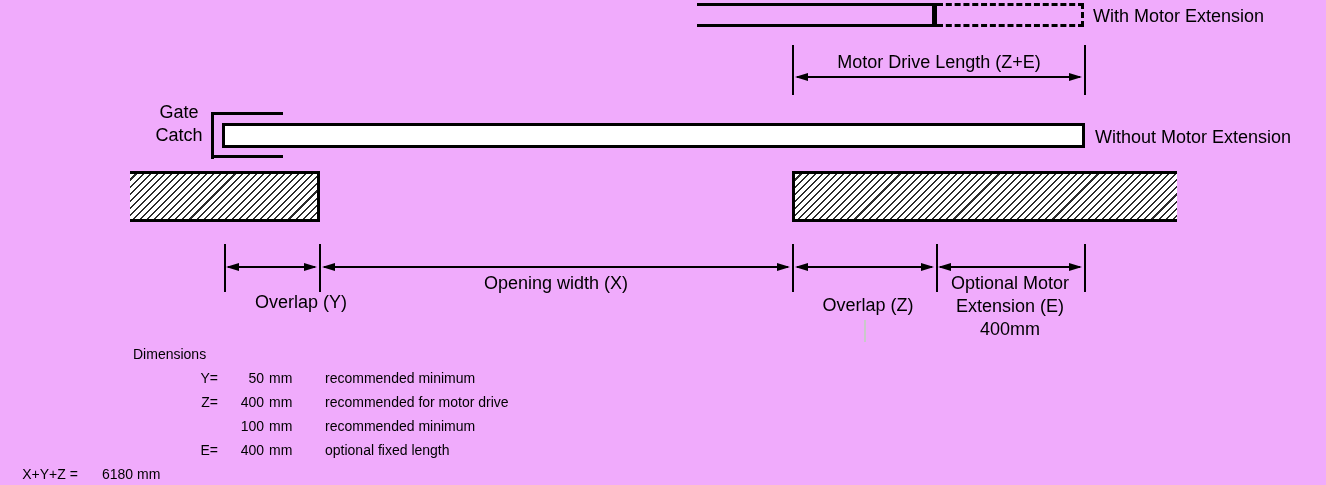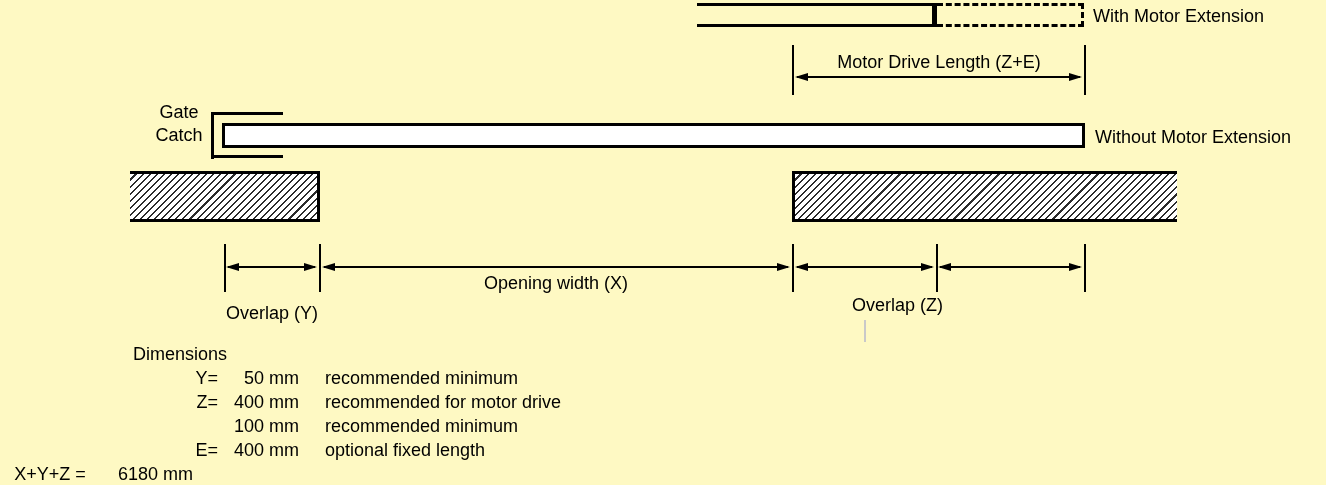--- a/index.html
+++ b/index.html
@@ -1,17 +1,17 @@
 <!DOCTYPE html>
 <html><head>
 <meta charset="utf-8">
 <style>
   html,body{margin:0;padding:0;background:#fff;}
   .canvas{
-    position:relative;width:1326px;height:485px;background:#fef9c3;
+    position:relative;width:1326px;height:485px;background:#f0abfc;
     font-family:"Liberation Sans", sans-serif;color:#000;overflow:hidden;
   }
   
   .bar-solid-top{
     position:absolute;left:697px;top:3px;width:240px;height:24px;box-sizing:border-box;
     border-top:3px solid #000;border-bottom:3px solid #000;border-right:5px solid #000;
   }
   .bar-dashed{
     position:absolute;left:937px;top:3px;width:147px;height:24px;box-sizing:border-box;
     border-top:3px dashed #000;border-bottom:3px dashed #000;border-right:3px dashed #000;
@@ -35,29 +35,29 @@
   .dim{position:absolute;height:0;}
   .dim .line{position:absolute;left:2px;right:2px;top:-1px;border-top:2px solid #000;}
   .dim .ah{position:absolute;width:0;height:0;border-top:4px solid transparent;border-bottom:4px solid transparent;top:-4px;}
   .dim .ah.l{left:0;border-right:13px solid #000;}
   .dim .ah.r{right:0;border-left:13px solid #000;}
   
   .lbl{position:absolute;font-size:18px;line-height:23px;white-space:nowrap;}
   .lbl.center{text-align:center;}
   .artifact{position:absolute;background:#c9c9c9;}
   
-  .notes{position:absolute;left:0;top:342px;width:760px;font-size:18px;line-height:24px;}
+  .notes{position:absolute;left:0;top:342px;width:760px;font-size:14px;line-height:24px;}
   .notes-title{margin-left:133px;}
   .nrow{display:flex;}
   .nc1{width:218px;text-align:right;}
   .nc2{width:46px;text-align:right;}
   .nc3{width:34px;margin-left:5px;}
   .nc4{margin-left:22px;white-space:nowrap;}
   .nc-formula{width:88px;margin-left:6px;white-space:nowrap;text-align:center;}
-  .nc-result{margin-left:24px;white-space:nowrap;}
+  .nc-result{margin-left:8px;white-space:nowrap;}
 </style>
 </head>
 <body>
 
 <div class="canvas">
 
   <div class="bar-solid-top"></div>
   <div class="bar-dashed"></div>
   <div class="lbl" style="left:1093px;top:5px;">With Motor Extension</div>
 
@@ -104,23 +104,28 @@
     <span class="ah l"></span>
     <span class="line"></span>
     <span class="ah r"></span>
   </div>
   <div class="dim" style="left:938px;top:267px;width:144px;">
     <span class="ah l"></span>
     <span class="line"></span>
     <span class="ah r"></span>
   </div>
 
-  <div class="lbl center" style="left:197px;top:302px;width:150px;">Overlap (Y)</div>
+  <div class="lbl center" style="left:197px;top:291px;width:150px;text-align:right;">Overlap (Y)</div>
   <div class="lbl center" style="left:456px;top:272px;width:200px;">Opening width (X)</div>
-  <div class="lbl center" style="left:793px;top:294px;width:150px;text-align:right;">Overlap (Z)</div>
+  <div class="lbl center" style="left:793px;top:294px;width:150px;">Overlap (Z)</div>
+  <div class="lbl center" style="left:930px;top:272px;width:160px;">
+    <div>Optional Motor</div>
+    <div>Extension (E)</div>
+    <div>400mm</div>
+  </div>
   <div class="artifact" style="left:864px;top:320px;width:2px;height:22px;"></div>
 
   <div class="notes">
     <div class="notes-title">Dimensions</div>
     <div class="nrow">
       <div class="nc1">Y=</div>
       <div class="nc2">50</div>
       <div class="nc3">mm</div>
       <div class="nc4">recommended minimum</div>
     </div>

